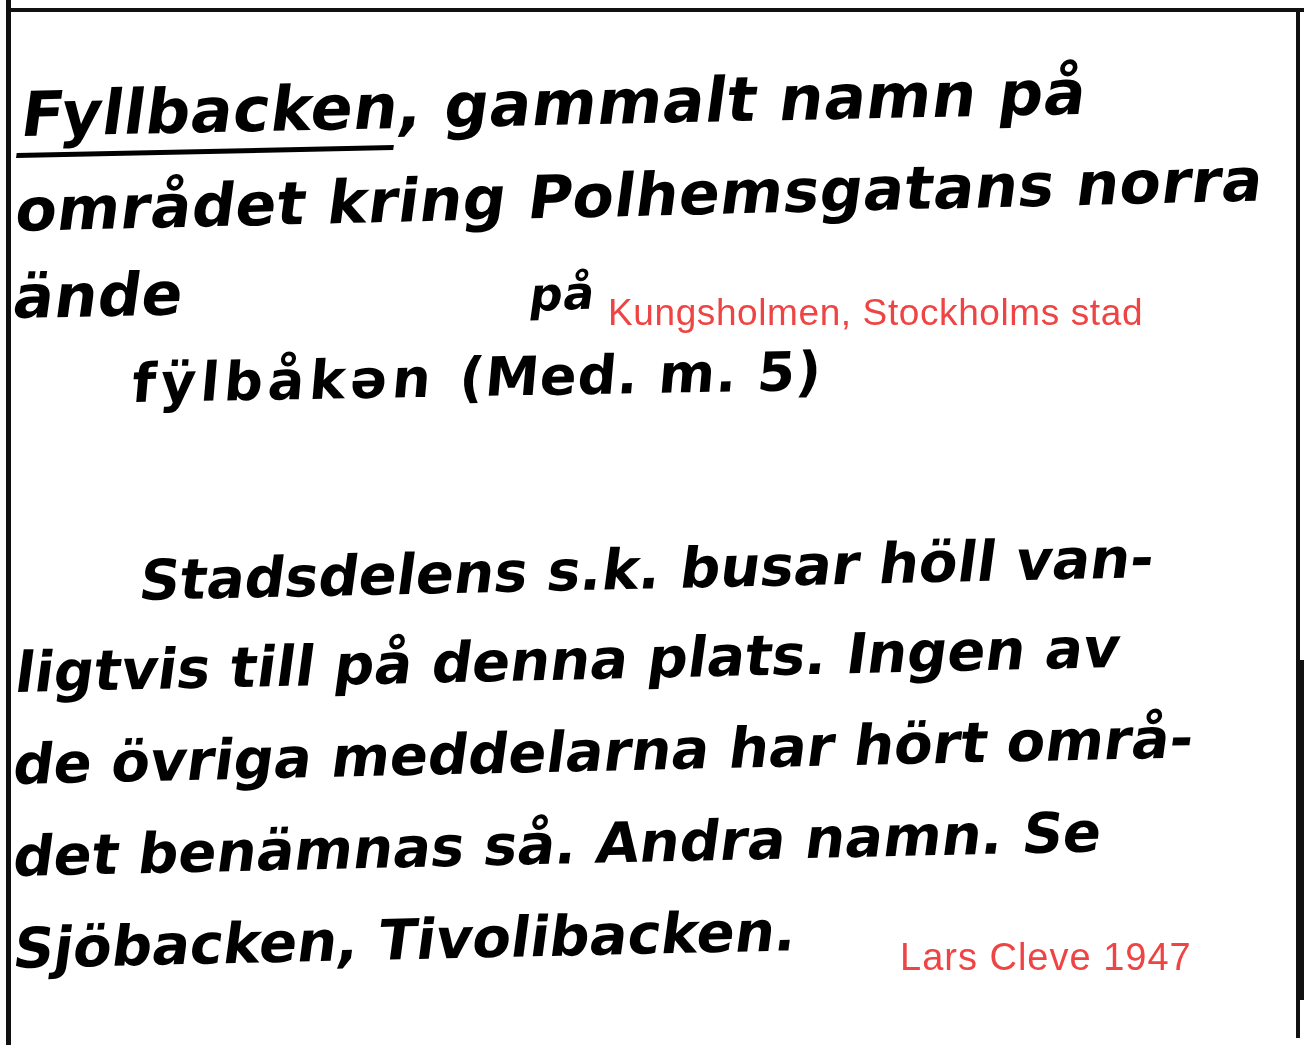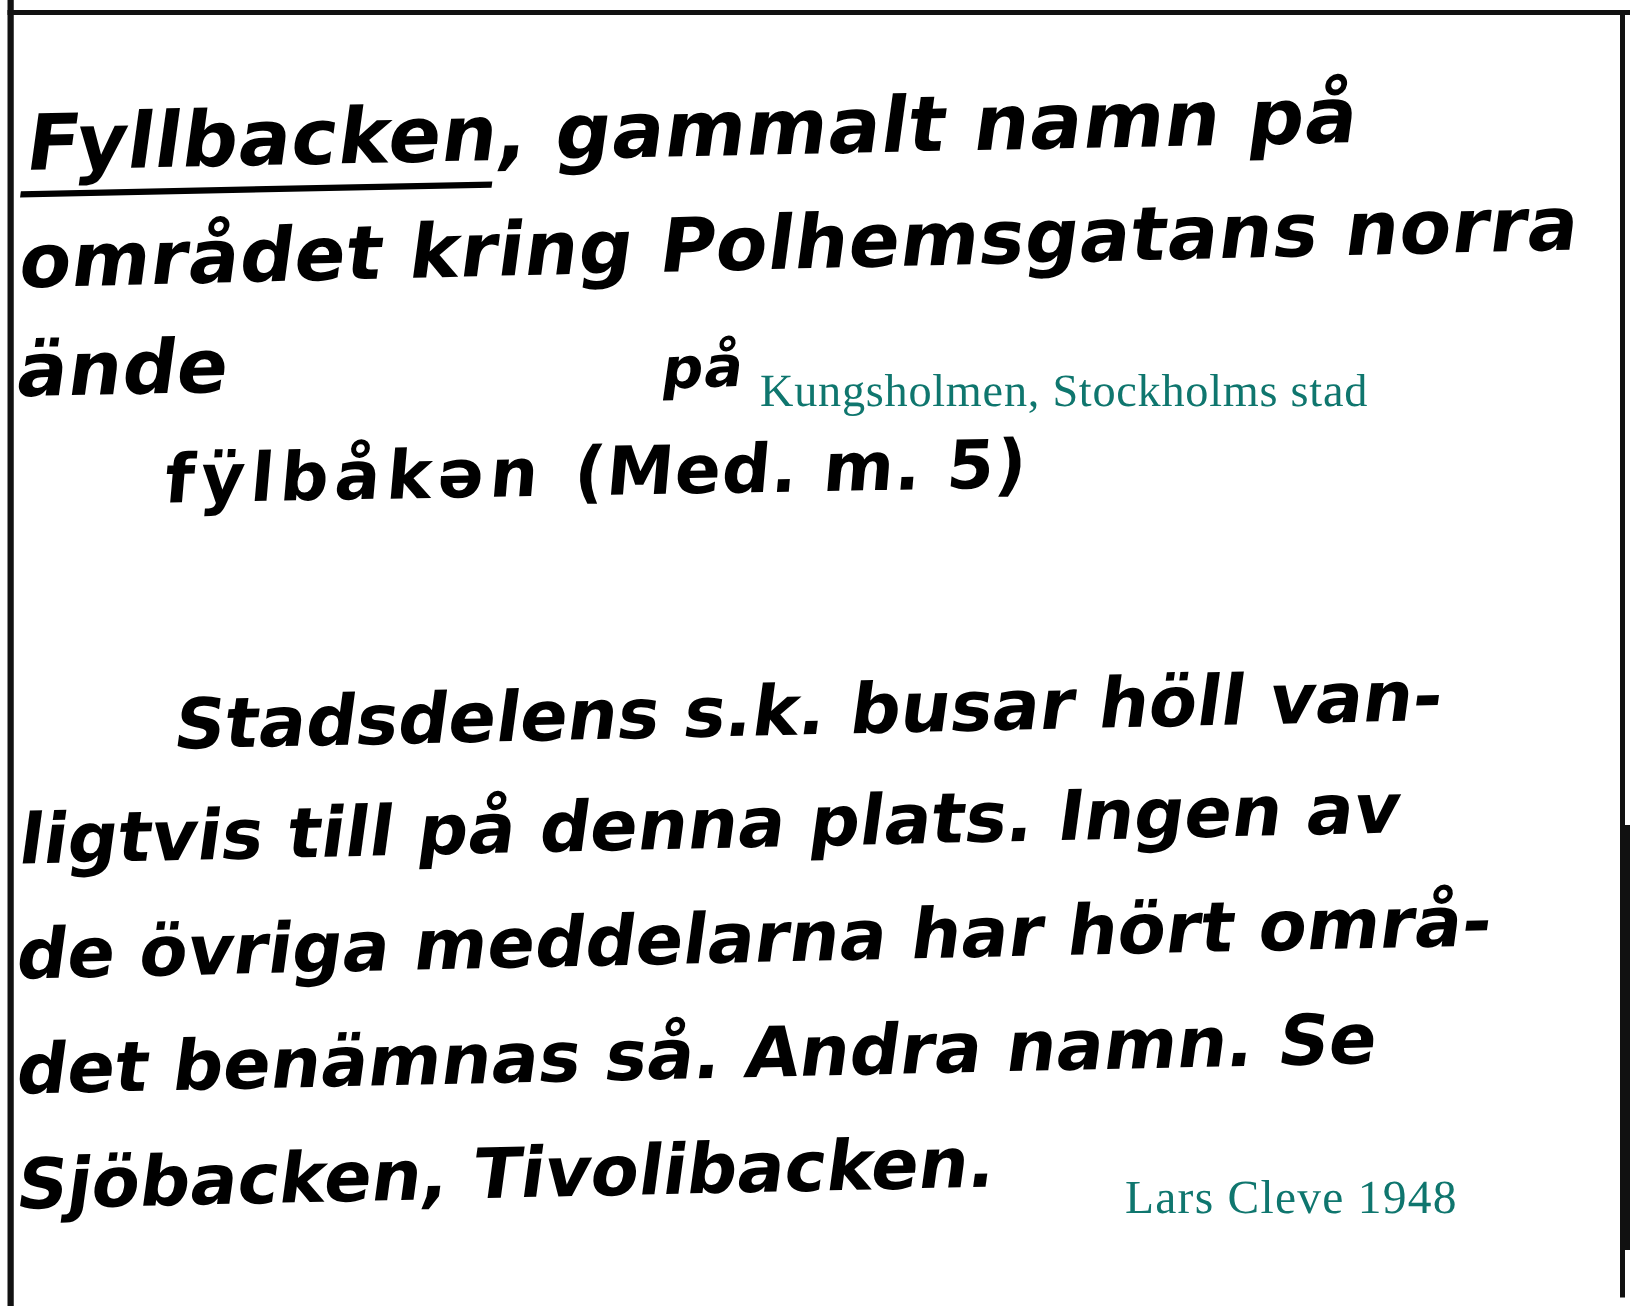--- a/index.html
+++ b/index.html
@@ -32,22 +32,22 @@
     position: absolute;
     font-family: "DejaVu Sans", sans-serif;
     font-weight: 700;
     color: #000000;
     letter-spacing: 0.5px;
     transform-origin: left center;
     white-space: nowrap;
   }
   .printed {
     position: absolute;
-    font-family: Liberation Serif, serif;
-    color: #0f766e;
+    font-family: Liberation Sans, sans-serif;
+    color: #ef4444;
     white-space: nowrap;
     text-align: center;
   }
 
   
   #hw-l1 {
     left: 22px; top: 78px;
     font-size: 62px;
     transform: skewX(-9deg) rotate(-1.2deg);
   }
@@ -138,15 +138,15 @@
     <span>fÿlbåkən</span>
     <span class="paren">(Med. m. 5)</span>
   </div>
 
   <div class="body-line" id="hw-b1">Stadsdelens s.k. busar höll van-</div>
   <div class="body-line" id="hw-b2">ligtvis till på denna plats. Ingen av</div>
   <div class="body-line" id="hw-b3">de övriga meddelarna har hört områ-</div>
   <div class="body-line" id="hw-b4">det benämnas så.  Andra namn.  Se</div>
   <div class="body-line" id="hw-b5">Sjöbacken, Tivolibacken.</div>
 
-  <div class="printed" id="pr-sign">Lars Cleve 1948</div>
+  <div class="printed" id="pr-sign">Lars Cleve 1947</div>
 
 </div>
 
 </body></html>

